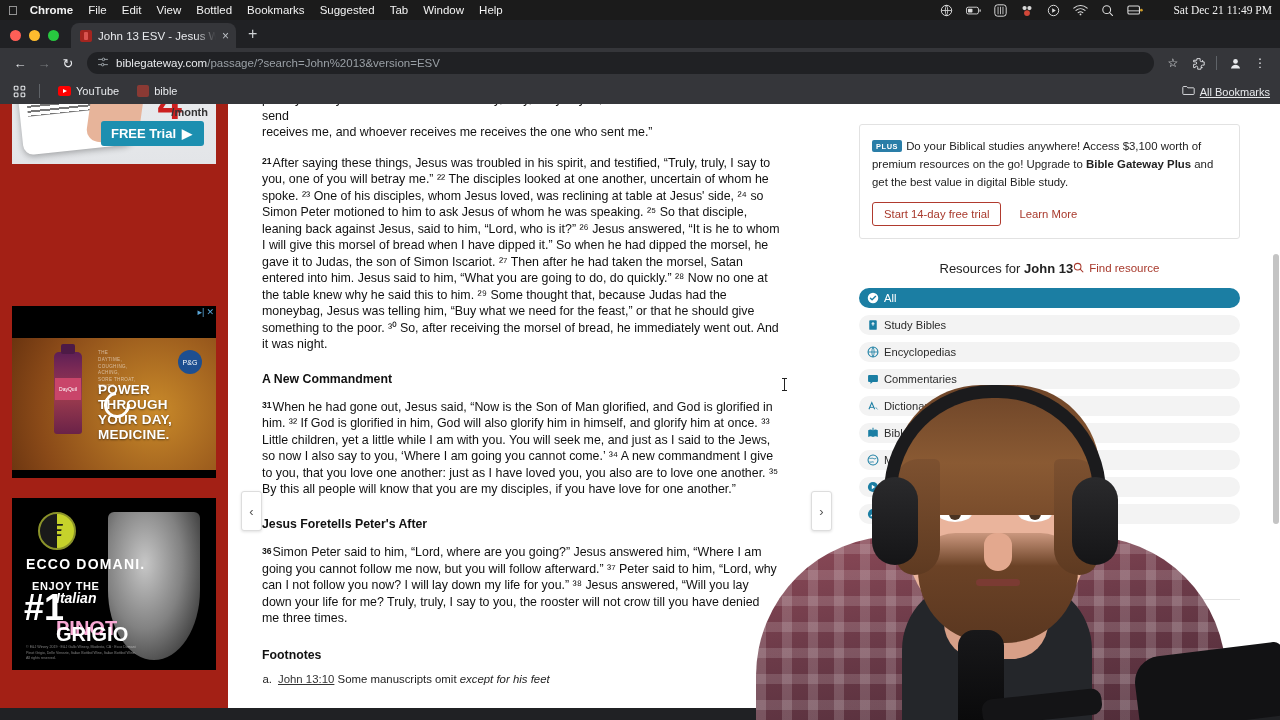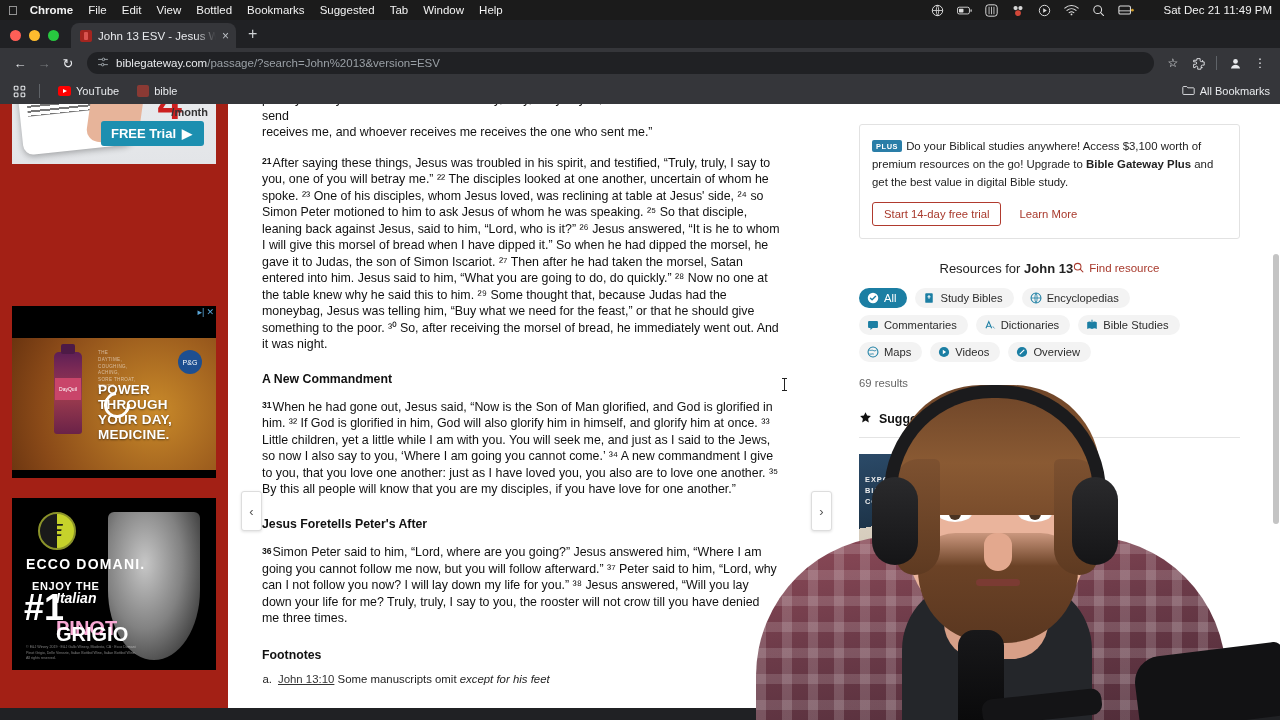--- a/index.html
+++ b/index.html
@@ -21,21 +21,21 @@
     position: relative;
     z-index: 60;
   }
   .menubar .apple { font-size: 13px; margin-right: 12px; line-height: 1; }
   .menubar .mitem { margin-right: 15px; white-space: nowrap; }
   .menubar .mitem.bold { font-weight: bold; }
   .menubar .spacer { flex: 1; }
   .menubar .ricon {
     margin-left: 13px; opacity: .92; display: flex; align-items: center;
   }
-  .menubar .clock { margin-left: 30px; font-size: 11.5px; white-space: nowrap; }
+  .menubar .clock { margin-left: 30px; font-size: 11.5px; white-space: nowrap; font-family: Liberation Serif, serif; }
 
   
   .chrome { width: 100%; height: 700px; background: #202124; }
 
   .tabstrip {
     height: 28px; background: #202124;
     display: flex; align-items: flex-end; padding-left: 10px;
     position: relative;
   }
   .traffic { display: flex; align-items: center; gap: 8px; padding-bottom: 7px; margin-right: 12px; }
@@ -103,21 +103,21 @@
   }
   .bm .yt {
     width: 13px; height: 10px; background: #ff0000; border-radius: 2.5px;
     position: relative; flex: 0 0 13px;
   }
   .bm .yt::after {
     content:""; position:absolute; left:5px; top:2.5px;
     border-left: 4px solid #fff; border-top: 2.5px solid transparent; border-bottom: 2.5px solid transparent;
   }
   .bm .fav-generic { width: 12px; height: 12px; border-radius: 2px; background: #8a3a34; flex:0 0 12px;}
-  .bm-right { margin-left: auto; display: flex; align-items: flex-start; gap: 5px; color: #e8eaed; }
+  .bm-right { margin-left: auto; display: flex; align-items: flex-end; gap: 5px; color: #e8eaed; text-decoration: underline; }
 
   
   .viewport {
     position: relative; width: 100%; height: 604px; background: #ffffff; overflow: hidden;
   }
 
   .leftrail {
     position: absolute; left: 0; top: 0; width: 228px; height: 100%;
     background: #a32015;
   }
@@ -286,21 +286,21 @@
   }
   .learnmore { color: #a8392c; font-size: 11.3px; }
 
   .res-head {
     display: flex; align-items: baseline; justify-content: center; margin-bottom: 12px;
   }
   .res-title { font-size: 13px; color: #222; }
   .res-title b { font-weight: bold; }
   .findres { color: #a8392c; font-size: 11.5px; display: flex; align-items: center; gap: 5px; }
 
-  .chips { display: flex; flex-wrap: wrap; gap: 7px 8px; }
+  .chips { display: flex; flex-wrap: wrap; gap: 7px 8px; flex-direction: column; }
   .chip {
     display: flex; align-items: center; gap: 5px;
     background: #f3f3f3; border-radius: 13px; padding: 4px 11px 4px 8px;
     font-size: 11.2px; color: #2c2c2c; white-space: nowrap;
   }
   .chip.active { background: #1b7ea3; color: #fff; }
   .chip .ci { width: 12px; height: 12px; flex: 0 0 12px; }
   .results { font-size: 11.3px; color: #666; margin-top: 15px; }
 
   .sugg-head {

